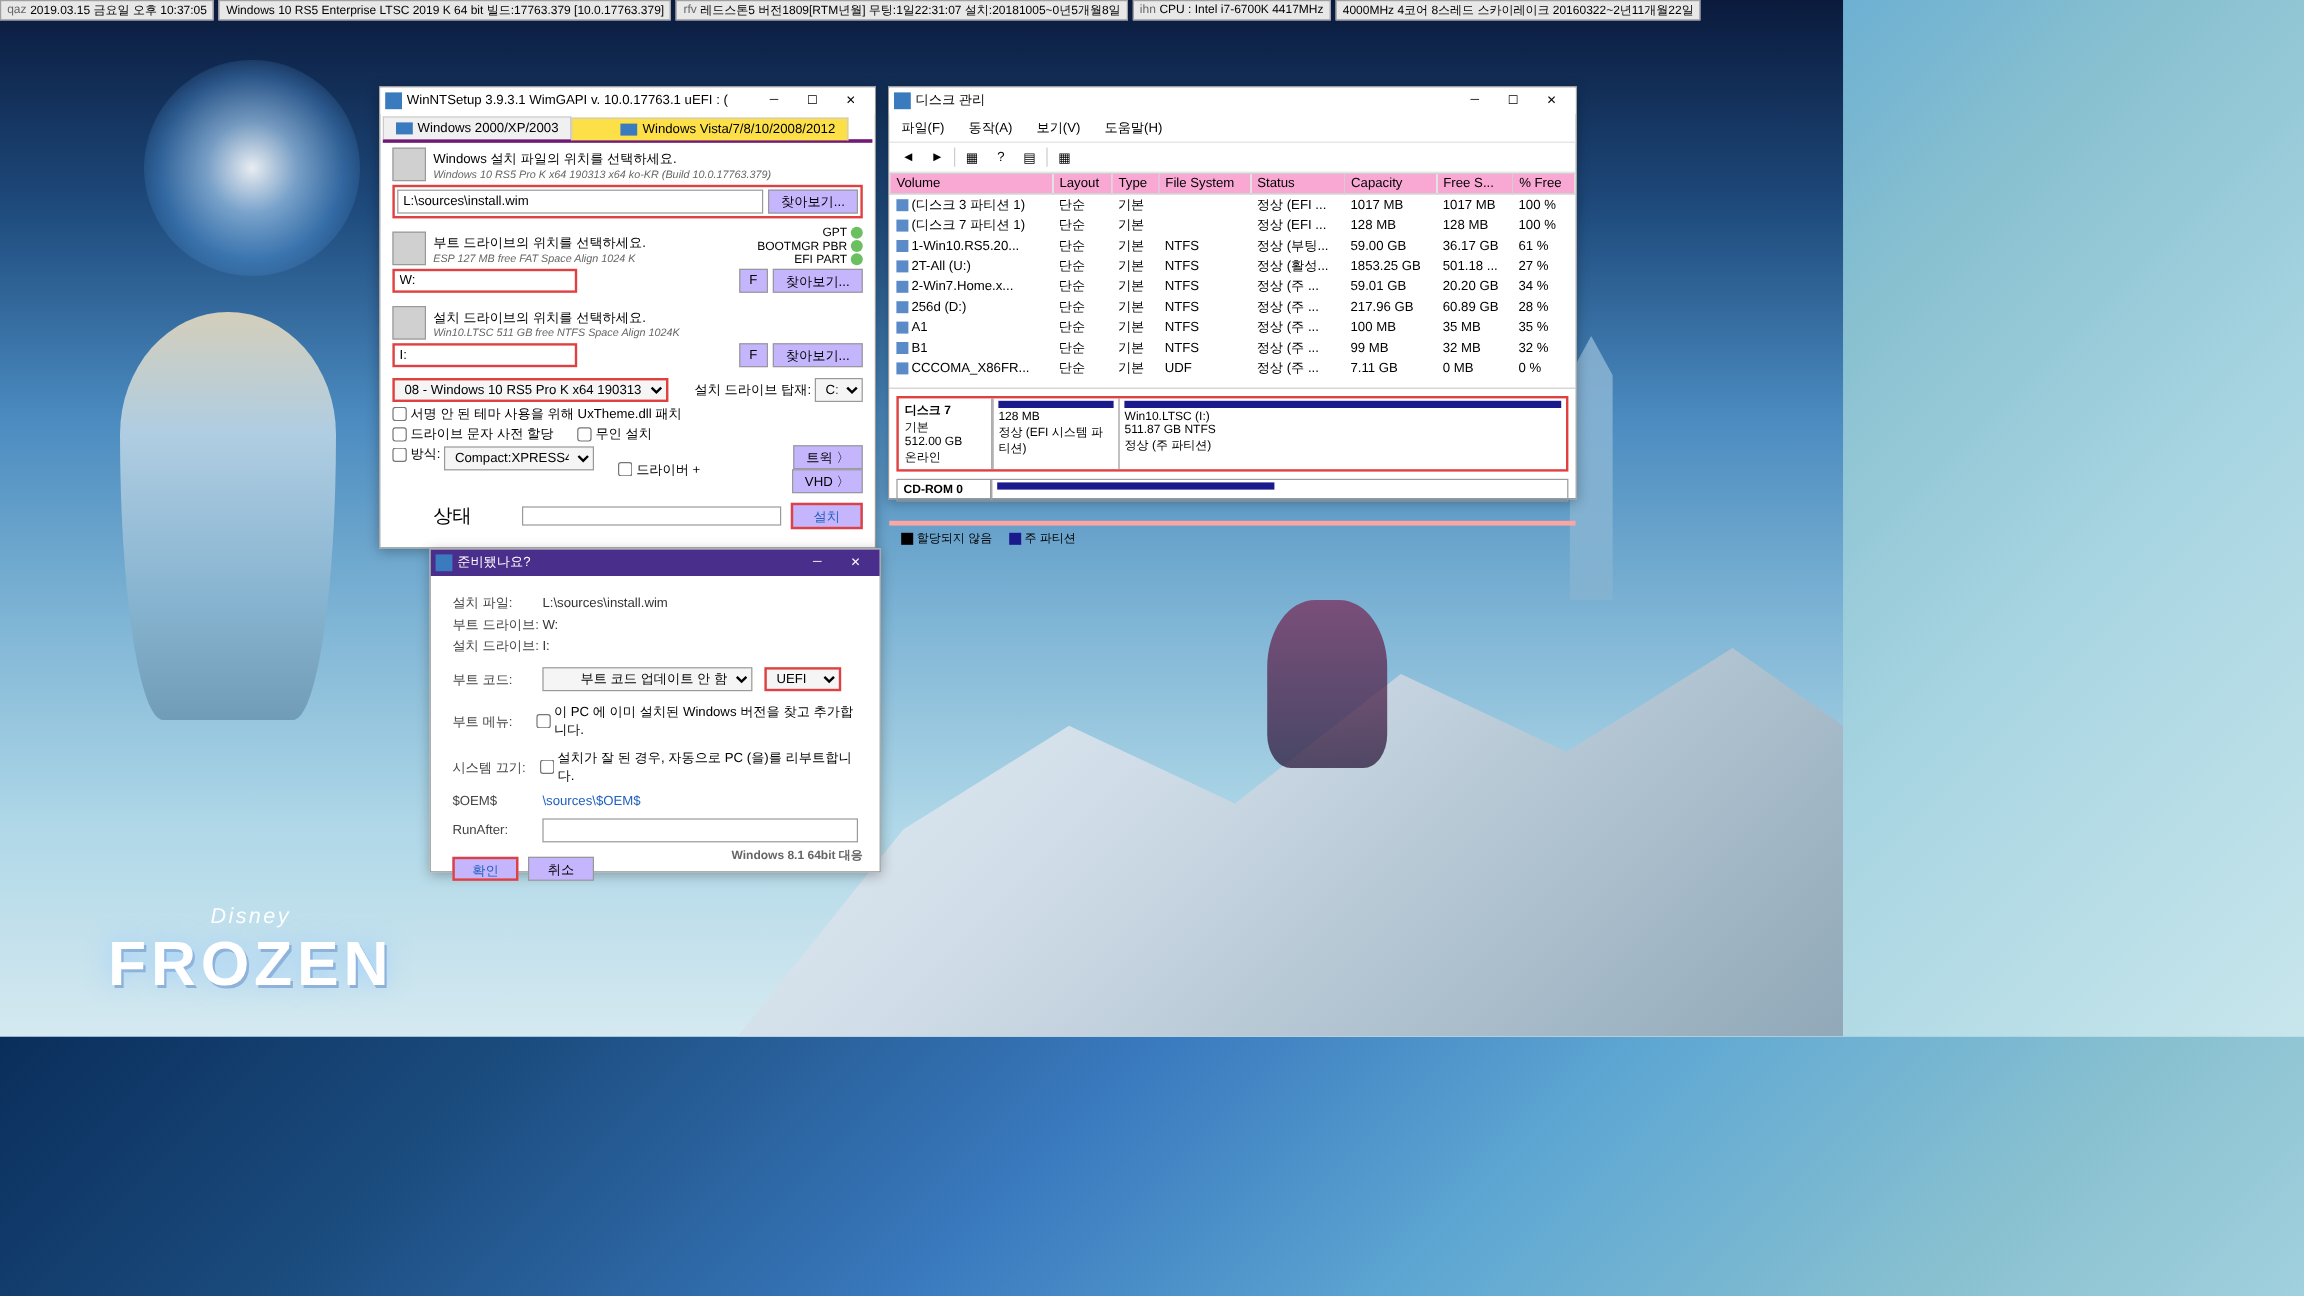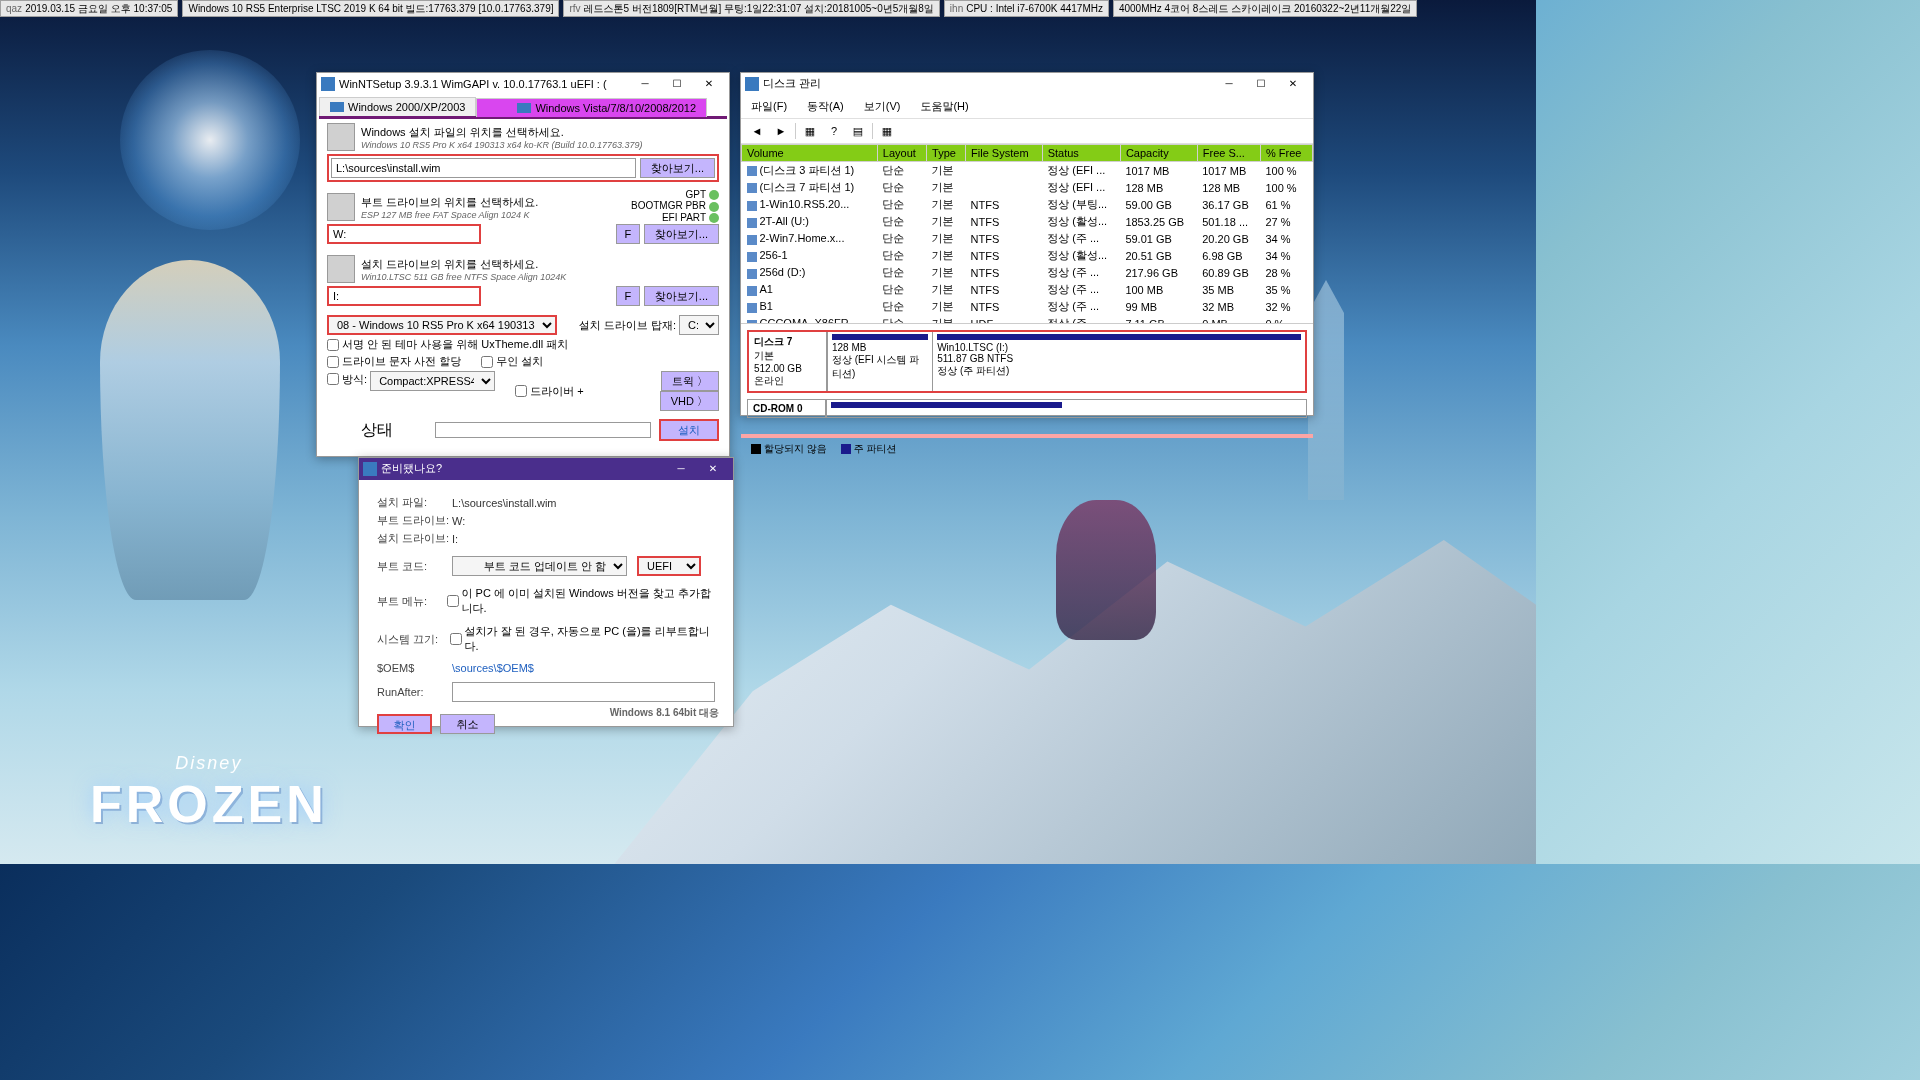--- a/index.html
+++ b/index.html
@@ -24,21 +24,21 @@
 .titlebar.dark { background: #4a2e8c; color: #fff; }
 .titlebar .icon { width: 14px; height: 14px; margin-right: 4px; background: #3a7abf; display: inline-block; }
 .title-text { flex: 1; }
 .win-controls { display: flex; }
 .win-btn { width: 32px; height: 20px; display: flex; align-items: center; justify-content: center; font-size: 10px; cursor: pointer; }
 
 
 #winnt { top: 72px; left: 316px; width: 414px; height: 385px; }
 .tabs { display: flex; border-bottom: 3px solid #701a75; margin: 2px 2px 0 2px; font-size: 11px; }
 .tab { padding: 3px 10px; border: 1px solid #ccc; border-bottom: none; background: #f0f0f0; cursor: pointer; display: flex; align-items: center; gap: 4px; }
-.tab.active { background: #d946ef; position: relative; top: 1px; padding-left: 40px; }
+.tab.active { background: #fde047; position: relative; top: 1px; padding-left: 40px; }
 .tab .flag { width: 14px; height: 10px; background: #3a7abf; display: inline-block; }
 .section { padding: 4px 10px; font-size: 11px; }
 .sec-head { display: flex; align-items: center; gap: 6px; margin-bottom: 2px; }
 .sec-icon { width: 28px; height: 28px; background: #d0d0d0; border: 1px solid #999; }
 .sec-title { font-size: 11px; }
 .sec-sub { font-size: 9px; color: #666; font-style: italic; }
 .input-row { display: flex; gap: 4px; align-items: center; margin: 3px 0; }
 .input-row input[type=text] { flex: 1; border: 1px solid #999; padding: 2px 4px; font-size: 11px; height: 20px; }
 .btn { border: 1px solid #999; background: #c4b5fd; padding: 2px 10px; font-size: 11px; height: 20px; cursor: pointer; }
 .btn.small { width: 24px; padding: 2px; }
@@ -63,21 +63,21 @@
 .dlg-btns .btn { width: 55px; }
 .dlg-foot { position: absolute; bottom: 6px; right: 14px; font-size: 10px; color: #666; text-align: right; font-weight: bold; }
 
 
 #disk { top: 72px; left: 740px; width: 574px; height: 344px; font-size: 11px; }
 .menubar { display: flex; padding: 2px 6px; gap: 12px; border-bottom: 1px solid #e0e0e0; }
 .menu-item { cursor: pointer; padding: 2px 4px; }
 .toolbar { display: flex; padding: 2px 6px; gap: 4px; border-bottom: 1px solid #e0e0e0; align-items: center; }
 .tool-btn { width: 20px; height: 20px; border: 1px solid transparent; display: flex; align-items: center; justify-content: center; cursor: pointer; }
 .vol-table { width: 100%; border-collapse: collapse; }
-.vol-table th { text-align: left; padding: 2px 5px; border: 1px solid #d0d0d0; background: #84cc16; font-weight: normal; font-size: 11px; position: relative; }
+.vol-table th { text-align: left; padding: 2px 5px; border: 1px solid #d0d0d0; background: #f9a8d4; font-weight: normal; font-size: 11px; position: relative; }
 .vol-table td { padding: 1px 5px; border: none; white-space: nowrap; font-size: 11px; }
 .vol-list { height: 180px; overflow-y: scroll; border-bottom: 1px solid #ccc; }
 .vol-icon { width: 10px; height: 10px; background: #5a8ac8; display: inline-block; margin-right: 3px; vertical-align: middle; }
 .disk-panel { padding: 6px; display: flex; flex-direction: column; gap: 6px; overflow-y: auto; height: 110px; }
 .disk-row { display: flex; border: 1px solid #999; }
 .disk-info { width: 78px; padding: 3px 5px; font-size: 10px; border-right: 1px solid #999; }
 .disk-parts { flex: 1; display: flex; }
 .part { border-left: 1px solid #999; padding: 2px 4px; font-size: 10px; position: relative; }
 .part-head { height: 6px; background: #1a1a8c; margin-bottom: 2px; }
 .legend { padding: 4px 10px; border-top: 4px solid #fca5a5; font-size: 10px; display: flex; gap: 14px; }
@@ -373,30 +373,20 @@
             <td><span class="vol-icon"></span>2-Win7.Home.x...</td>
             <td>단순</td>
             <td>기본</td>
             <td>NTFS</td>
             <td>정상 (주 ...</td>
             <td>59.01 GB</td>
             <td>20.20 GB</td>
             <td>34 %</td>
           </tr>
           <tr>
-            <td><span class="vol-icon"></span>256-1</td>
-            <td>단순</td>
-            <td>기본</td>
-            <td>NTFS</td>
-            <td>정상 (활성...</td>
-            <td>20.51 GB</td>
-            <td>6.98 GB</td>
-            <td>34 %</td>
-          </tr>
-          <tr>
             <td><span class="vol-icon"></span>256d (D:)</td>
             <td>단순</td>
             <td>기본</td>
             <td>NTFS</td>
             <td>정상 (주 ...</td>
             <td>217.96 GB</td>
             <td>60.89 GB</td>
             <td>28 %</td>
           </tr>
           <tr>

